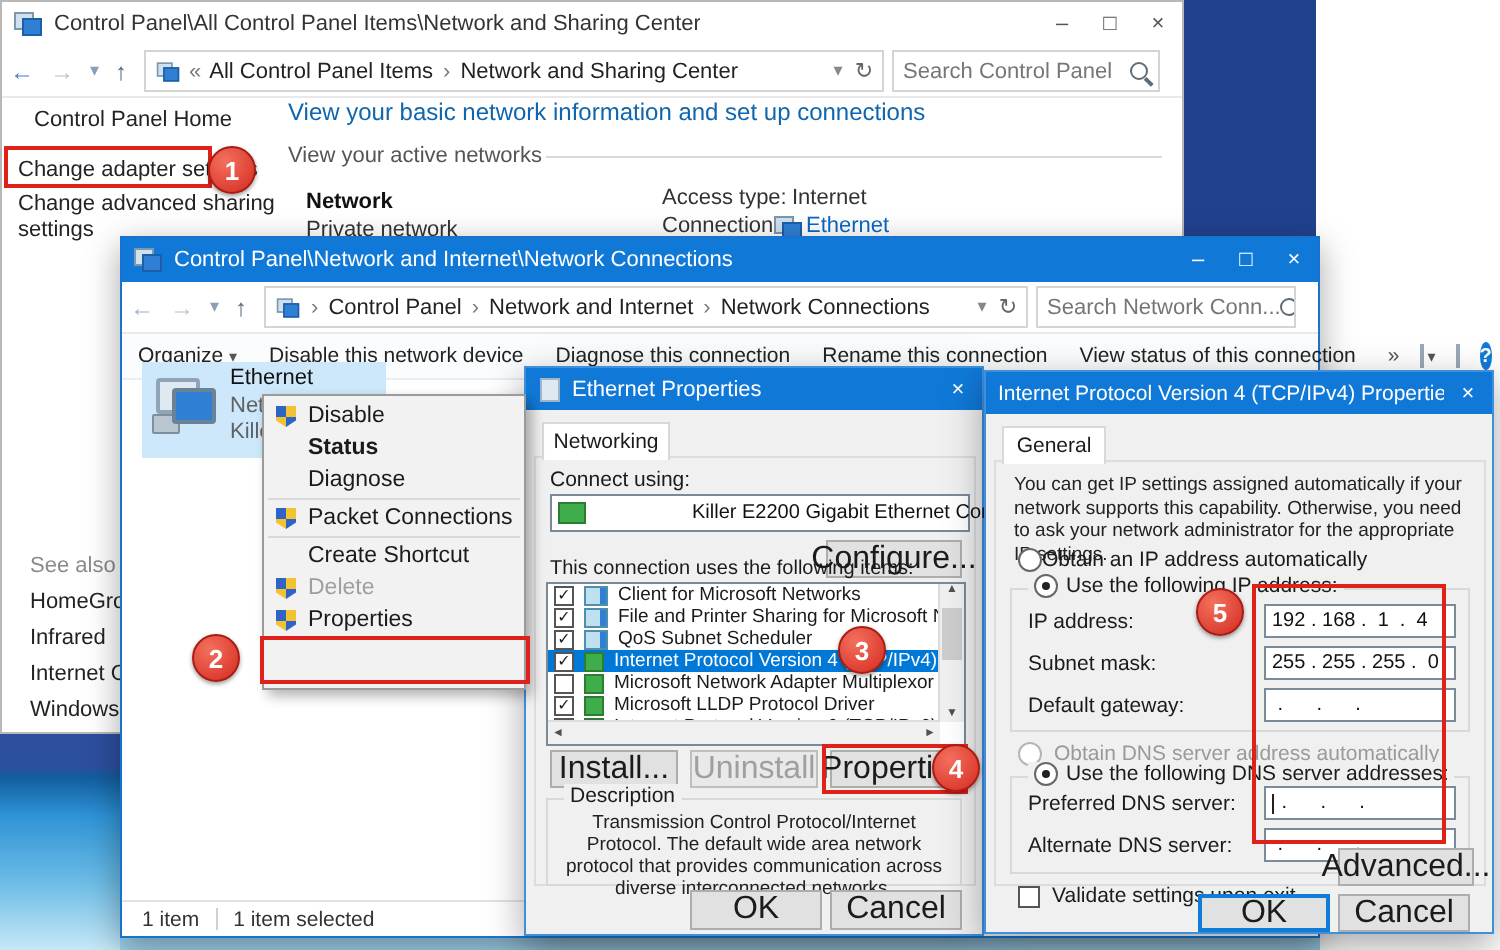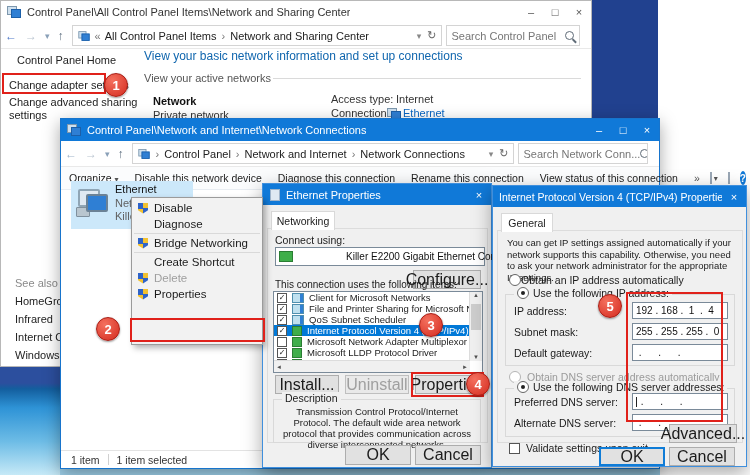--- a/index.html
+++ b/index.html
@@ -202,28 +202,32 @@
     <span class="abs" style="left:44px;top:2px;color:#111;">Ethernet</span>
     <span class="abs" style="left:44px;top:16px;color:#616161;">Netwo</span>
     <span class="abs" style="left:44px;top:29px;color:#616161;">Killer E</span>
   </div>
 
   <div class="menu" style="left:70px;top:78px;width:130px;height:144px;padding-top:2px;">
     <div class="mi">
         <span class="shield"></span>
         <span>Disable</span>
       </div>
+    <div class="mi bold">
+        <span class="sp"></span>
+        <span>Status</span>
+      </div>
     <div class="mi">
         <span class="sp"></span>
         <span>Diagnose</span>
       </div>
     <div class="msep"></div>
     <div class="mi">
         <span class="shield"></span>
-        <span>Bridge Networking</span>
+        <span>Packet Connections</span>
       </div>
     <div class="msep"></div>
     <div class="mi">
         <span class="sp"></span>
         <span>Create Shortcut</span>
       </div>
     <div class="mi dis">
         <span class="shield"></span>
         <span>Delete</span>
       </div>

